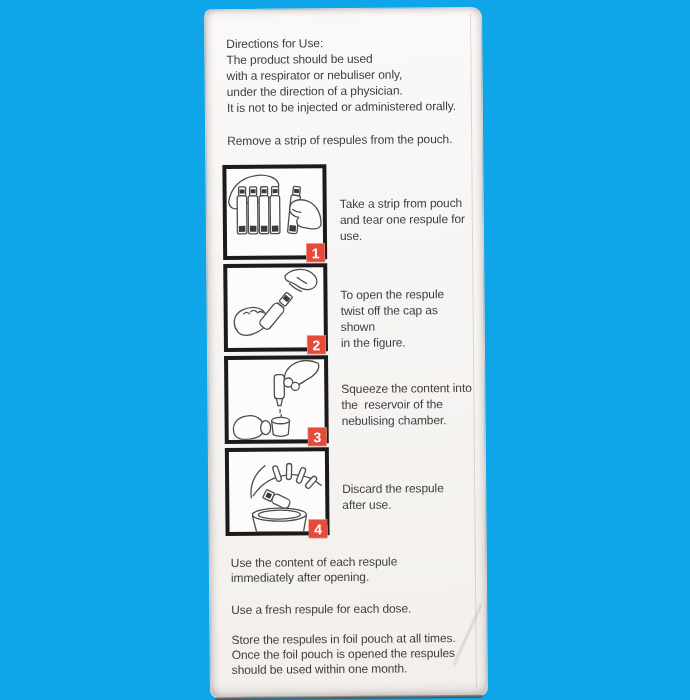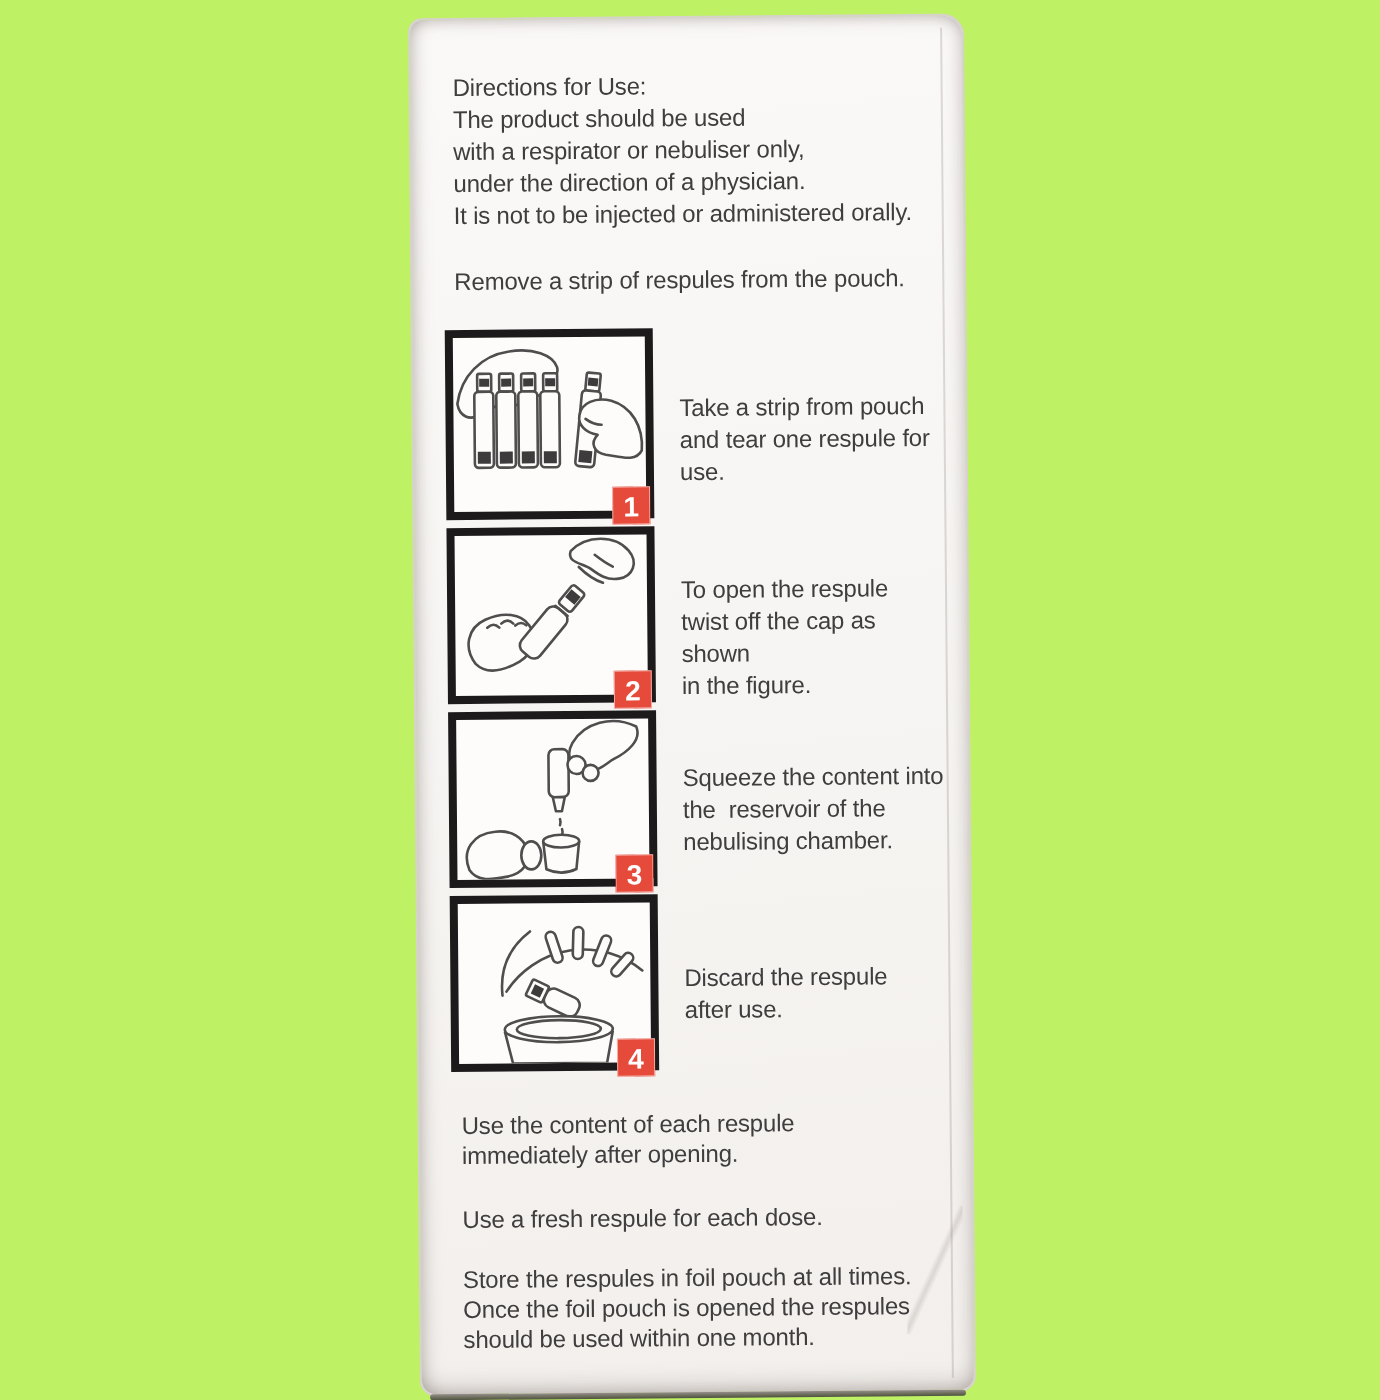--- a/index.html
+++ b/index.html
@@ -2,21 +2,21 @@
 <html><head>
 <meta charset="utf-8">
 <style>
   html,body{margin:0;padding:0;}
   body{
     width:690px;height:700px;
     background:#ffffff;
     font-family:"Liberation Sans", sans-serif;
     -webkit-font-smoothing:antialiased;
   }
-  .scene{position:relative;width:690px;height:700px;background:#bef264;overflow:hidden;}
+  .scene{position:relative;width:690px;height:700px;background:#0ea5e9;overflow:hidden;}
 
   
   .carton{
     position:absolute;left:207px;top:8px;width:276px;height:687px;
     border-radius:7px 11px 8px 8px;
     background:linear-gradient(175deg,#fbf9f8 0%,#f7f5f3 45%,#f2efec 100%);
     border:1px solid #d7d2ce;
     box-shadow:
       inset 6px 0 9px -5px rgba(115,104,98,.40),
       inset -6px 0 9px -5px rgba(115,104,98,.30),

